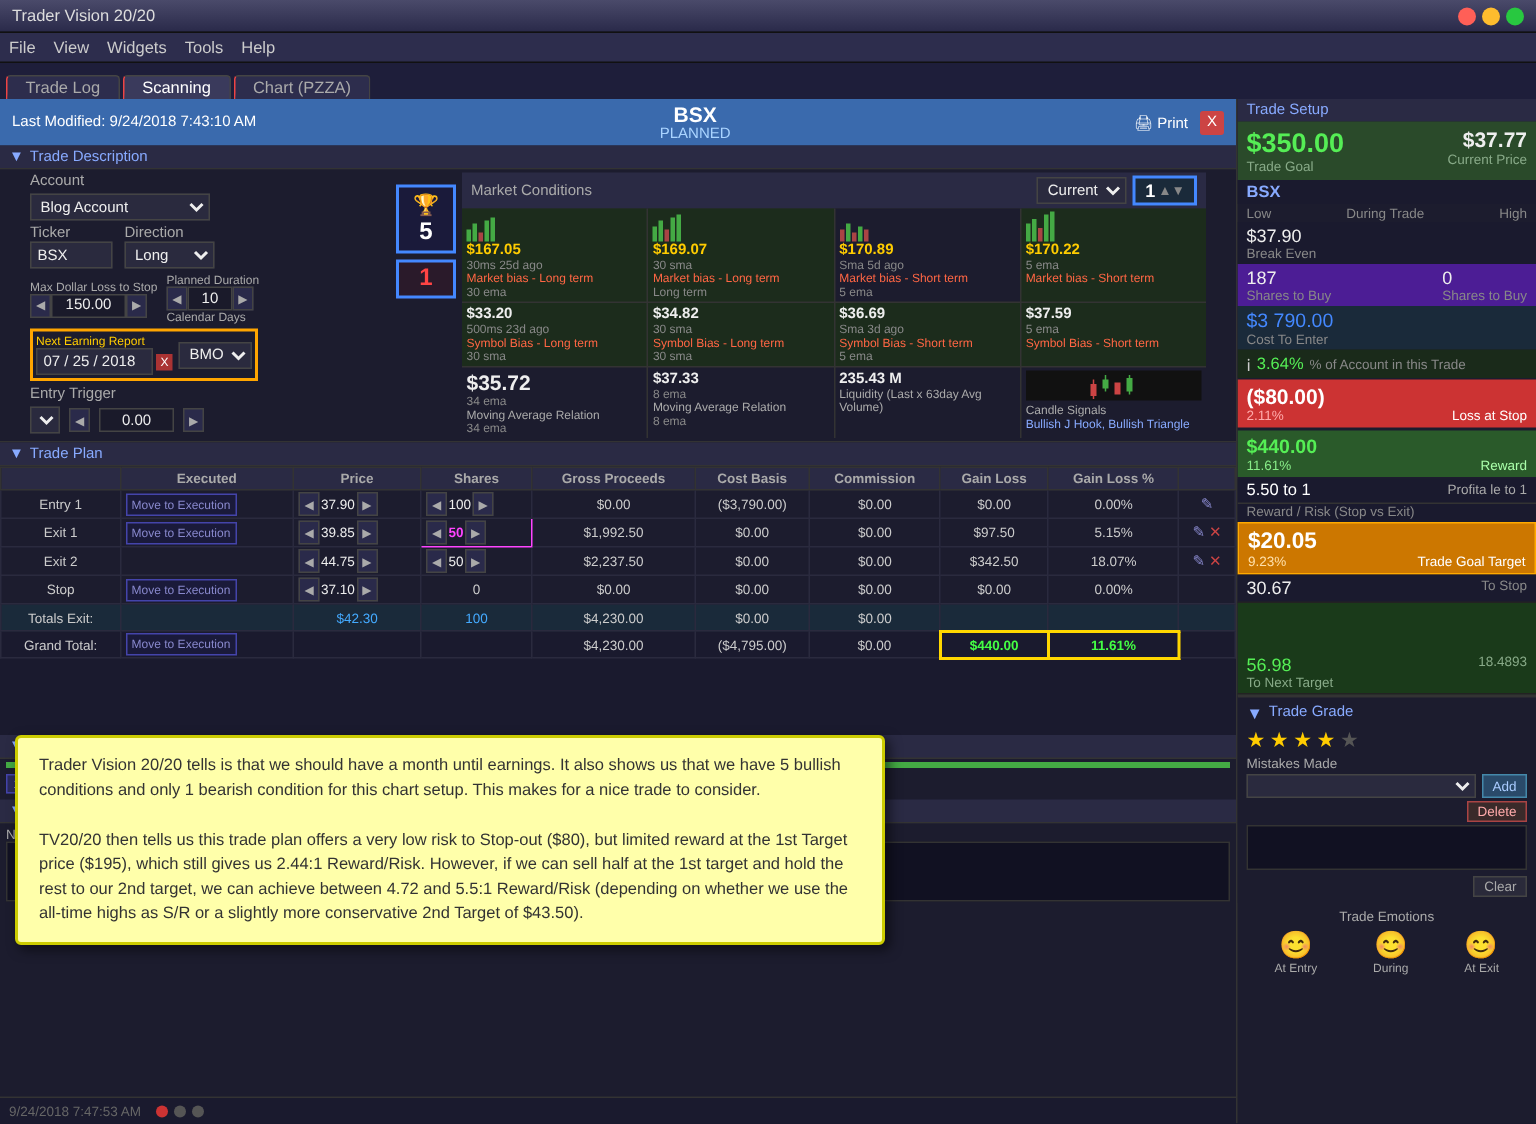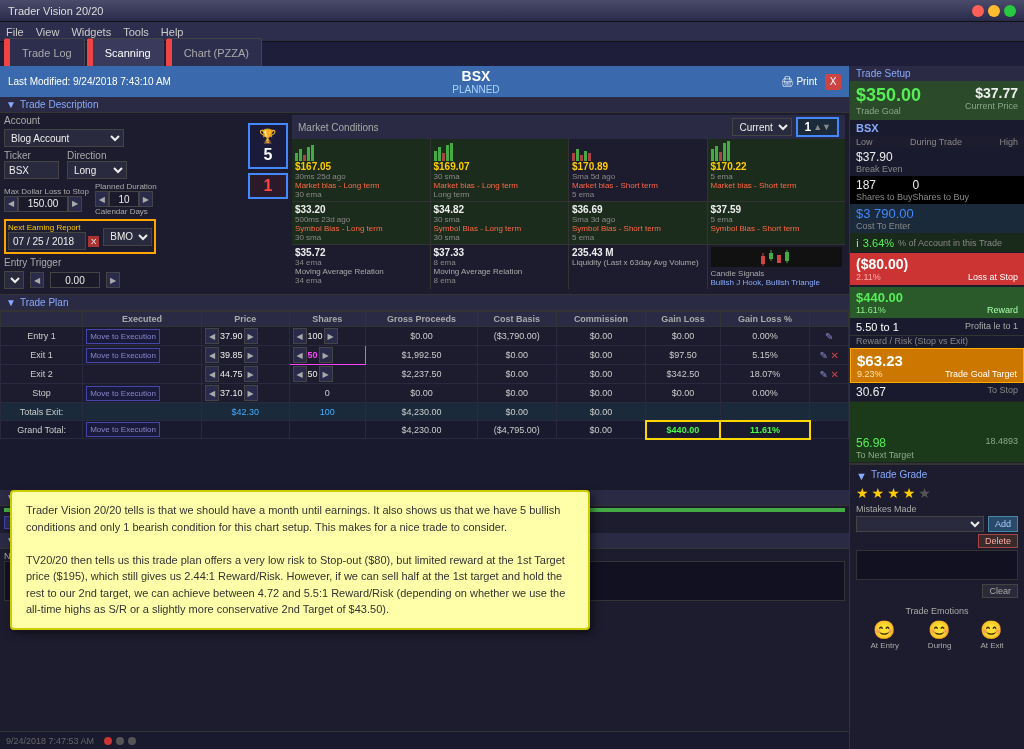--- a/index.html
+++ b/index.html
@@ -13,21 +13,21 @@
     .tb-red { background: #ff5f57; }
     .tb-yellow { background: #febc2e; }
     .tb-green { background: #28c840; }
     
     
     .menu-bar { background: #2d2d4d; height: 20px; display: flex; align-items: center; padding: 0 6px; gap: 12px; color: #ccc; font-size: 11px; border-bottom: 1px solid #111; }
     .menu-item { cursor: pointer; }
     
     
     .tab-bar { background: #1e1e3a; height: 24px; display: flex; align-items: flex-end; padding: 0 4px; gap: 2px; }
-    .tab { background: #2d2d4d; height: 28px; padding: 0 12px; display: flex; align-items: center; cursor: pointer; font-size: 11px; color: #aaa; border-top: 1px solid #444; border-left: 6px solid #ef4444; border-right: 1px solid #444; border-radius: 3px 3px 0 0; }
+    .tab { background: #2d2d4d; height: 16px; padding: 0 12px; display: flex; align-items: center; cursor: pointer; font-size: 11px; color: #aaa; border-top: 1px solid #444; border-left: 1px solid #ef4444; border-right: 1px solid #444; border-radius: 3px 3px 0 0; }
     .tab.active { background: #3a3a5c; color: #fff; }
     
     
     .main-container { display: flex; height: calc(749px - 66px); }
     
     
     .left-content { flex: 1; display: flex; flex-direction: column; overflow: hidden; }
     
     
     .header-bar { background: #3a6aad; padding: 2px 8px; display: flex; align-items: center; justify-content: space-between; }
@@ -58,39 +58,39 @@
     .td-label { color: #88aaff; text-align: left; }
     .td-red { color: #ff4444; }
     .td-green { color: #44ff44; }
     .totals-row td { background: #1a2a3a; }
     .grand-row td { background: #1a1a2e; }
     
     
     .tooltip-overlay { position: absolute; background: #ffffaa; border: 2px solid #cccc00; padding: 10px 14px; font-size: 11px; color: #333; line-height: 1.5; width: 580px; left: 10px; top: 490px; z-index: 100; box-shadow: 3px 3px 8px rgba(0,0,0,0.5); border-radius: 4px; }
     
     
-    .right-sidebar { width: 175px; background: #1c1c2e; border-left: 1px solid #333; display: flex; flex-direction: column; overflow: hidden; }
+    .right-sidebar { width: 200px; background: #1c1c2e; border-left: 1px solid #333; display: flex; flex-direction: column; overflow: hidden; }
     
     .trade-setup-header { background: #2a2a44; padding: 2px 6px; color: #88aaff; font-size: 10px; }
     
     .trade-goal-box { background: #2a4a2a; padding: 4px 6px; display: flex; justify-content: space-between; align-items: flex-start; }
     .trade-goal-value { color: #55ee55; font-size: 18px; font-weight: bold; }
     .trade-goal-label { color: #88aa88; font-size: 9px; }
     .current-price-value { color: #eee; font-size: 14px; font-weight: bold; }
     
     .bsx-info { background: #1a1a2e; padding: 2px 6px; }
     .bsx-label { color: #88aaff; font-size: 11px; font-weight: bold; }
     
     .price-row { display: flex; justify-content: space-between; padding: 1px 6px; font-size: 9px; color: #888; }
     
     .break-even-row { background: #1a1a2e; padding: 2px 6px; display: flex; justify-content: space-between; align-items: center; }
     .break-even-val { color: #eee; font-size: 12px; }
     .break-even-label { color: #888; font-size: 9px; }
     
-    .shares-row { background: #000000; padding: 2px 6px; display: flex; font-size: 9px; color: #888; }
+    .shares-row { background: #4c1d95; padding: 2px 6px; display: flex; justify-content: space-between; font-size: 9px; color: #888; }
     .shares-val { color: #eee; font-size: 12px; }
     
     .cost-row { background: #1a2a3a; padding: 2px 6px; }
     .cost-val { color: #4488ff; font-size: 13px; }
     .cost-label { color: #888; font-size: 9px; }
     
     .pct-row { background: #1a2a1a; padding: 2px 6px; display: flex; align-items: center; gap: 4px; }
     .pct-val { color: #55ee55; font-size: 11px; }
     .pct-label { color: #888; font-size: 9px; }
     
@@ -188,21 +188,21 @@
           <span class="print-btn">🖨 Print</span>
           <div class="close-x">X</div>
         </div>
       </div>
 
       <div class="section-header">
         <span class="section-arrow">▼</span>
         <span>Trade Description</span>
       </div>
 
-      <div style="display:flex; padding:2px 4px; gap:4px; background:#1c1c2e; border-bottom:1px solid #333;">
+      <div style="display:flex; padding:2px 20px; gap:4px; background:#1c1c2e; border-bottom:1px solid #333;">
 
         <div style="width:240px; flex-shrink:0;">
           <div class="form-row">
             <span class="form-label">Account</span>
           </div>
           <div class="form-row">
             <select class="form-select" style="width:120px;">
               <option>Blog Account</option>
             </select>
           </div>
@@ -357,21 +357,21 @@
               <div style="color:#ff6644;font-size:8px;">Symbol Bias - Short term</div>
               <div style="color:#888;font-size:8px;">5 ema</div>
             </div>
             <div style="background:#1c2c1c;padding:2px 3px;">
               <div style="color:#eee;font-size:10px;font-weight:bold;">$37.59</div>
               <div style="color:#888;font-size:8px;">5 ema</div>
               <div style="color:#ff6644;font-size:8px;">Symbol Bias - Short term</div>
             </div>
 
             <div style="background:#1c1c2e;padding:2px 3px;">
-              <div style="color:#eee;font-size:10px;font-weight:bold;">$35.72</div>
+              <div style="color:#eee;font-size:14px;font-weight:bold;">$35.72</div>
               <div style="color:#888;font-size:8px;">34 ema</div>
               <div style="color:#aaa;font-size:8px;">Moving Average Relation</div>
               <div style="color:#888;font-size:8px;">34 ema</div>
             </div>
             <div style="background:#1c1c2e;padding:2px 3px;">
               <div style="color:#eee;font-size:10px;font-weight:bold;">$37.33</div>
               <div style="color:#888;font-size:8px;">8 ema</div>
               <div style="color:#aaa;font-size:8px;">Moving Average Relation</div>
               <div style="color:#888;font-size:8px;">8 ema</div>
             </div>
@@ -668,21 +668,21 @@
       <div style="background:#1a1a2e;padding:2px 6px;display:flex;justify-content:space-between;font-size:9px;border-bottom:1px solid #333;">
         <span style="color:#fff;font-size:11px;">5.50 to 1</span>
         <span style="color:#aaa;">Profita le to 1</span>
       </div>
       <div style="background:#1a1a2e;padding:0 6px 2px;font-size:9px;color:#888;">
         <span>Reward / Risk (Stop vs Exit)</span>
       </div>
 
       <div style="background:#cc7700;padding:3px 6px;border:1px solid #ffaa00;">
         <div style="display:flex;justify-content:space-between;align-items:center;">
-          <span style="color:#fff;font-size:15px;font-weight:bold;">$63.23</span>
+          <span style="color:#fff;font-size:15px;font-weight:bold;">$20.05</span>
         </div>
         <div style="display:flex;justify-content:space-between;">
           <span style="color:#ffe0aa;font-size:9px;">9.23%</span>
           <span style="color:#fff;font-size:9px;">Trade Goal Target</span>
         </div>
       </div>
 
       <div style="background:#1a1a2e;padding:2px 6px;display:flex;justify-content:space-between;font-size:9px;border-bottom:1px solid #222;">
         <span style="color:#eee;font-size:12px;">30.67</span>
         <span style="color:#888;">To Stop</span>

